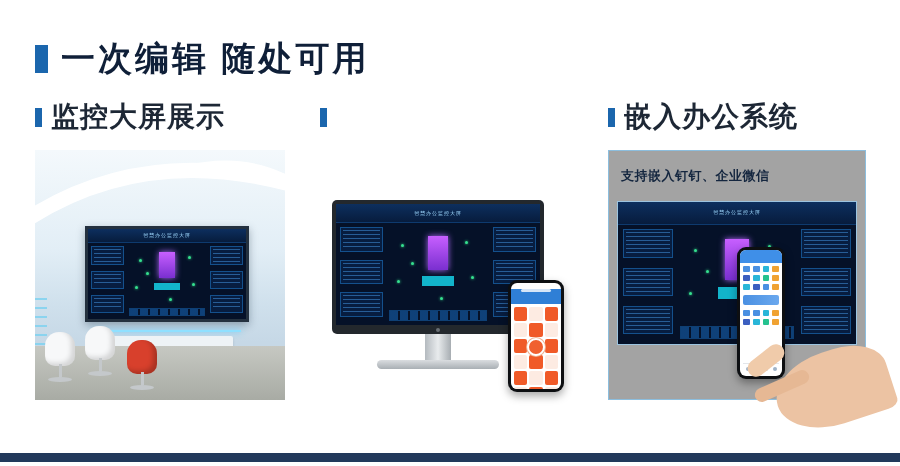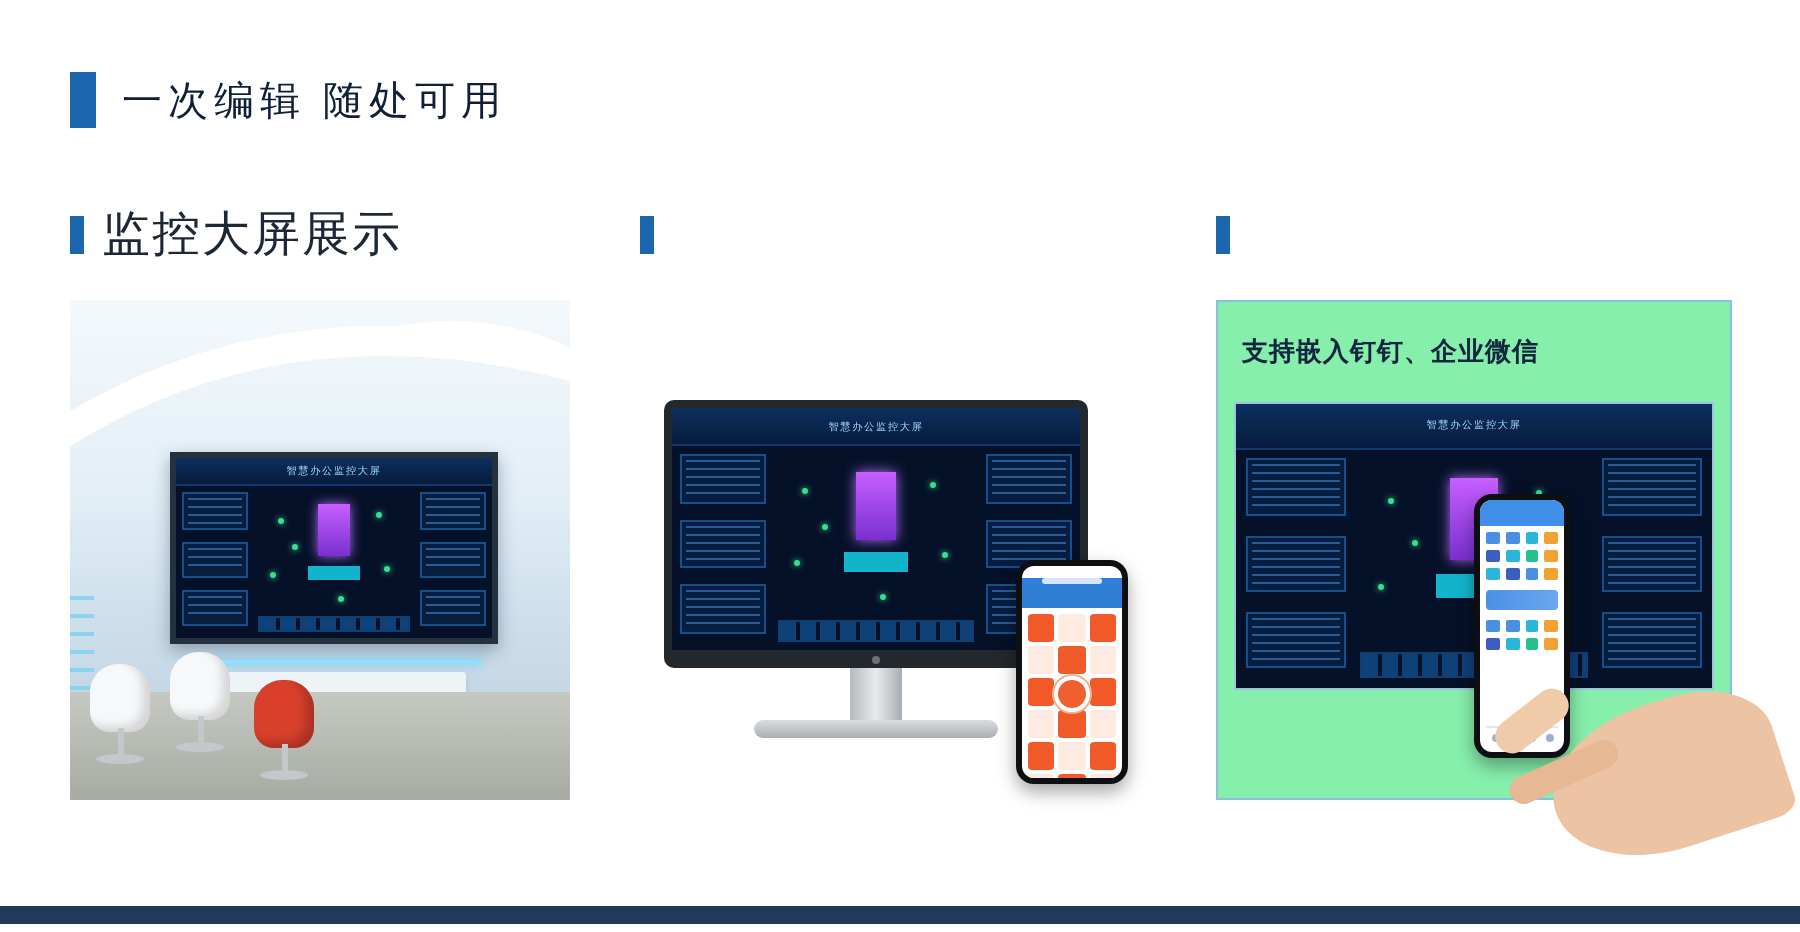--- a/index.html
+++ b/index.html
@@ -3,30 +3,30 @@
 <meta charset="utf-8">
 <style>
   * { margin:0; padding:0; box-sizing:border-box; }
   html,body { width:900px; height:466px; background:#ffffff; overflow:hidden;
               font-family:"Liberation Sans","DejaVu Sans",sans-serif; }
   .page { position:relative; width:900px; height:466px; background:#fff; }
 
   
   .page-title-row { position:absolute; left:35px; top:36px; display:flex; align-items:center; gap:13px; }
   .title-accent { width:13px; height:28px; background:#1b66ad; }
-  .page-title { font-size:20px; font-weight:normal; color:#0f1f38; letter-spacing:3px; }
+  .page-title { font-size:34px; font-weight:bold; color:#0f1f38; letter-spacing:3px; }
 
   
   .col { position:absolute; top:105px; }
   .col1 { left:35px;  width:250px; }
   .col2 { left:320px; width:256px; }
   .col3 { left:608px; width:258px; }
   .sec-header { display:flex; align-items:center; gap:9px; height:24px; }
   .sec-accent { width:7px; height:19px; background:#1b66ad; }
-  .sec-label { font-size:24px; font-weight:400; color:#1d2735; letter-spacing:1px; }
+  .sec-label { font-size:28px; font-weight:700; color:#1d2735; letter-spacing:1px; }
   .card { position:relative; width:100%; height:250px; margin-top:21px; }
 
   
   .dash-slot { position:relative; width:100%; height:100%; }
   .dash { position:absolute; inset:0; background:#051128; overflow:hidden; }
   .dash-header { height:16%; background:linear-gradient(180deg,#0d2f5e,#071c3d);
                  border-bottom:1px solid #0e3a6e; display:flex; align-items:center; justify-content:center; }
   .dash-title { font-size:6px; color:#9fd9ff; letter-spacing:1px; white-space:nowrap; transform:scale(.85); }
   .dash-body { position:absolute; left:0; right:0; top:16%; bottom:0; }
   .dp { position:absolute; width:21%; height:24%; border:1px solid #14508c; background:rgba(9,40,84,.55); }
@@ -79,21 +79,21 @@
   .p2-header { height:15px; background:#2f7fd6; }
   .p2-header::after { content:""; display:block; width:60%; height:3px; margin:6px auto 0;
                       background:rgba(255,255,255,.8); border-radius:2px; }
   .p2-grid { display:grid; grid-template-columns:repeat(3,1fr); gap:2px; padding:3px; }
   .p2-grid i { height:14px; border-radius:2px; background:#fdebe2; }
   .p2-grid i:nth-child(odd) { background:#f05a28; }
   .p2-circle { position:absolute; left:50%; top:52%; width:18px; height:18px; margin-left:-9px;
                border-radius:50%; background:#f06030; border:2px solid #fff; box-shadow:0 0 0 1px #f0b090; }
 
   
-  .office-card { border:1px solid #8cbede; background:#86efac; }
+  .office-card { border:1px solid #8cbede; background:#a3a3a3; }
   .office-note { position:absolute; left:12px; top:16px; font-size:13px; font-weight:bold;
                  color:#14263f; letter-spacing:.5px; }
   .office-shot { position:absolute; left:8px; right:8px; top:50px; height:144px; border:1px solid #9cc4e0; }
   .phone3 { left:128px; top:96px; width:48px; height:132px; z-index:3; }
   .p3-header { height:13px; background:#3f8fe8; }
   .p3-grid { display:grid; grid-template-columns:repeat(4,1fr); gap:3px; padding:3px; }
   .p3-grid i { height:6px; border-radius:1px; background:#4a90e2; }
   .p3-grid i:nth-child(3n) { background:#29b6d8; }
   .p3-grid i:nth-child(4n) { background:#f0a232; }
   .p3-grid i:nth-child(5n) { background:#3b5fc0; }
@@ -243,20 +243,21 @@
           </div>
           <div class="p2-circle"></div>
         </div>
       </div>
     </div>
   </div>
 
   <div class="col col3">
     <div class="sec-header">
       <span class="sec-accent"></span>
+      <span class="sec-label">嵌入办公系统</span>
     </div>
     <div class="card office-card">
       <div class="office-note">支持嵌入钉钉、企业微信</div>
       <div class="office-shot">
         <div class="dash-slot">
   <div class="dash">
     <div class="dash-header">
       <span class="dash-title">智慧办公监控大屏</span>
     </div>
     <div class="dash-body">

